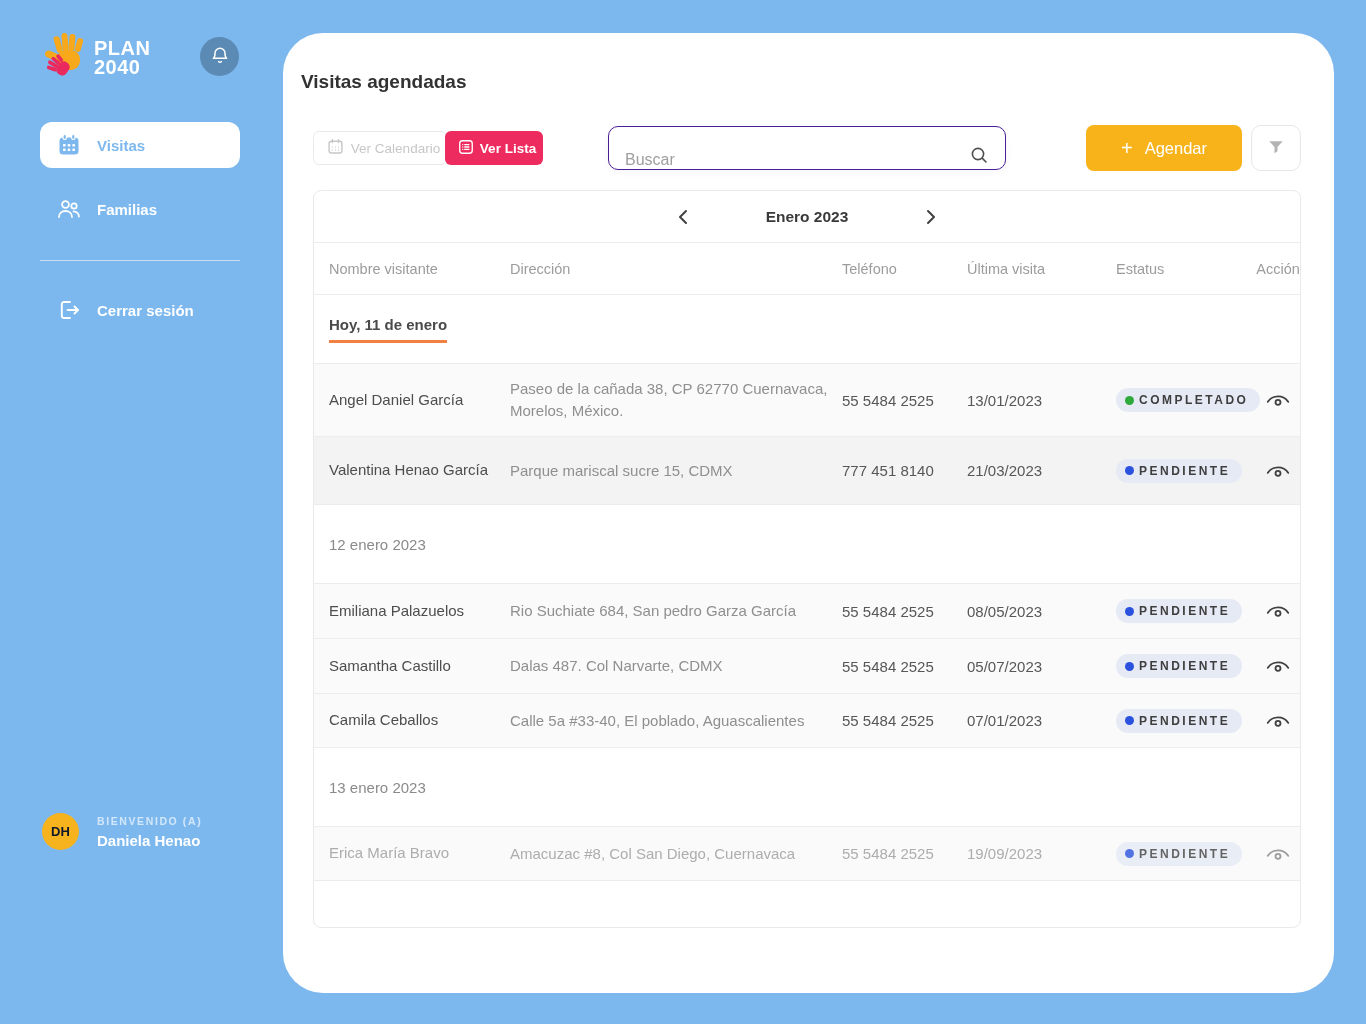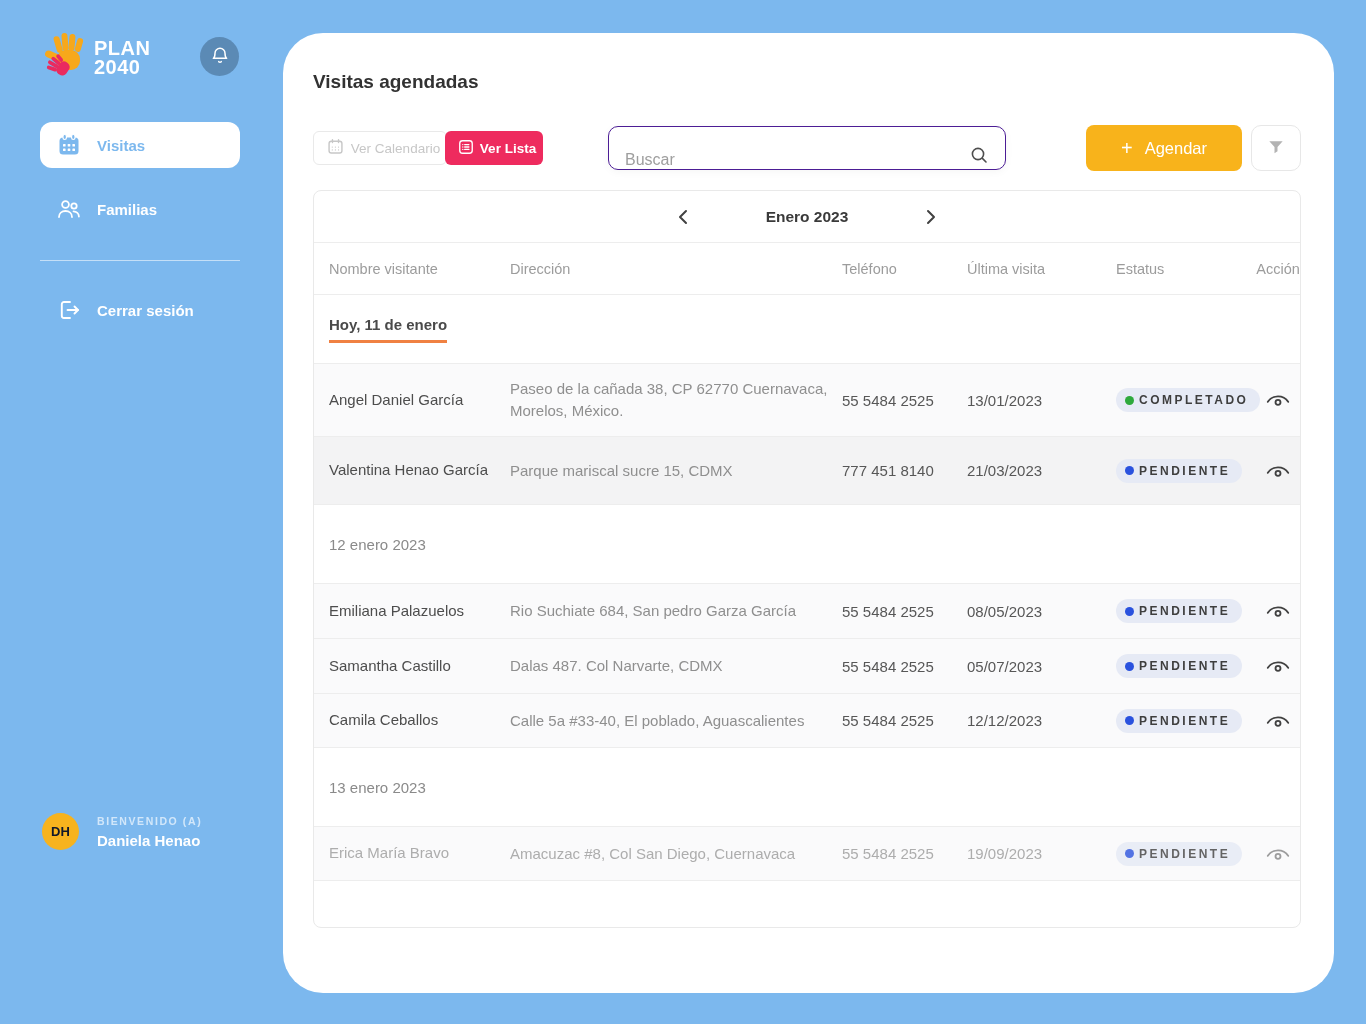--- a/index.html
+++ b/index.html
@@ -31,21 +31,21 @@
   .user-box { position:absolute; left:42px; bottom:42px; display:flex; align-items:center; }
   .avatar { width:37px; height:37px; border-radius:50%; background:#F7B31E; color:#0f172a;
     font-size:13px; font-weight:700; display:flex; align-items:center; justify-content:center; }
   .user-meta { margin-left:18px; }
   .welcome { color:#D2E7FA; font-size:10.5px; font-weight:600; letter-spacing:1.6px; }
   .user-name { color:#fff; font-size:15px; font-weight:700; margin-top:5px; }
 
   
   .main-card { position:absolute; left:283px; top:33px; width:1051px; height:960px;
     background:#fff; border-radius:40px; }
-  .page-title { position:absolute; left:30px; top:38px; font-size:19px; font-weight:700; color:#323232; }
+  .page-title { position:absolute; left:18px; top:38px; font-size:19px; font-weight:700; color:#323232; }
 
   
   .toggle { position:absolute; left:30px; top:98px; height:34px; display:flex; }
   .seg-cal { width:134px; height:34px; background:#fff; border:1px solid #E9E9E9; border-radius:6px;
     display:flex; align-items:center; justify-content:center; color:#C7C7C7; font-size:13.5px; cursor:pointer; }
   .seg-cal span { margin-left:7px; }
   .seg-list { width:98px; height:34px; background:#EE2B5E; border-radius:6px; margin-left:-2px;
     display:flex; align-items:center; justify-content:center; color:#fff; font-size:13.5px; font-weight:600; cursor:pointer; }
   .seg-list span { margin-left:6px; }
 
@@ -351,21 +351,21 @@
             <path d="M2 10.5C7 2.5 19 2.5 24 10.5"></path>
             <circle cx="13" cy="11" r="2.7"></circle>
           </svg>
       </div>
     </div>
 
     <div class="grid visit-row h55 last">
       <div class="cell-name">Camila Ceballos</div>
       <div class="cell-addr">Calle 5a #33-40, El poblado, Aguascalientes</div>
       <div class="cell-phone">55 5484 2525</div>
-      <div class="cell-date">12/12/2023</div>
+      <div class="cell-date">07/01/2023</div>
       <div class="cell-status"><span class="badge">
             <span class="dot blue"></span>
             <span class="st">PENDIENTE</span>
           </span></div>
       <div class="cell-action">
         <svg width="24" height="16" viewBox="0 0 26 17" fill="none" stroke="#414141" stroke-width="2" stroke-linecap="round">
             <path d="M2 10.5C7 2.5 19 2.5 24 10.5"></path>
             <circle cx="13" cy="11" r="2.7"></circle>
           </svg>
       </div>

